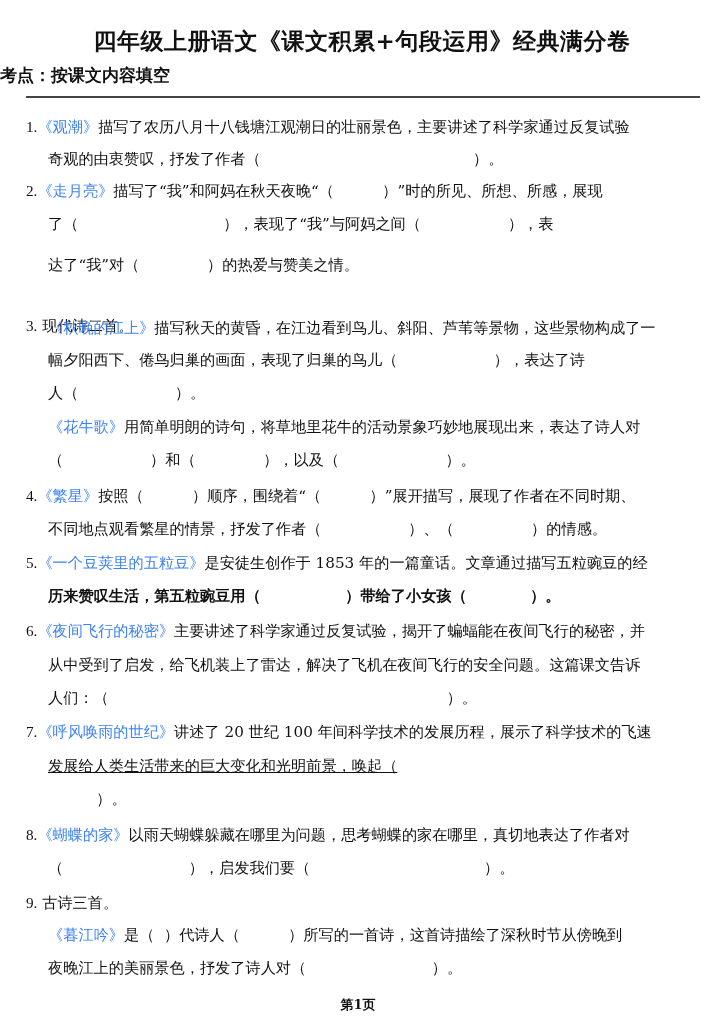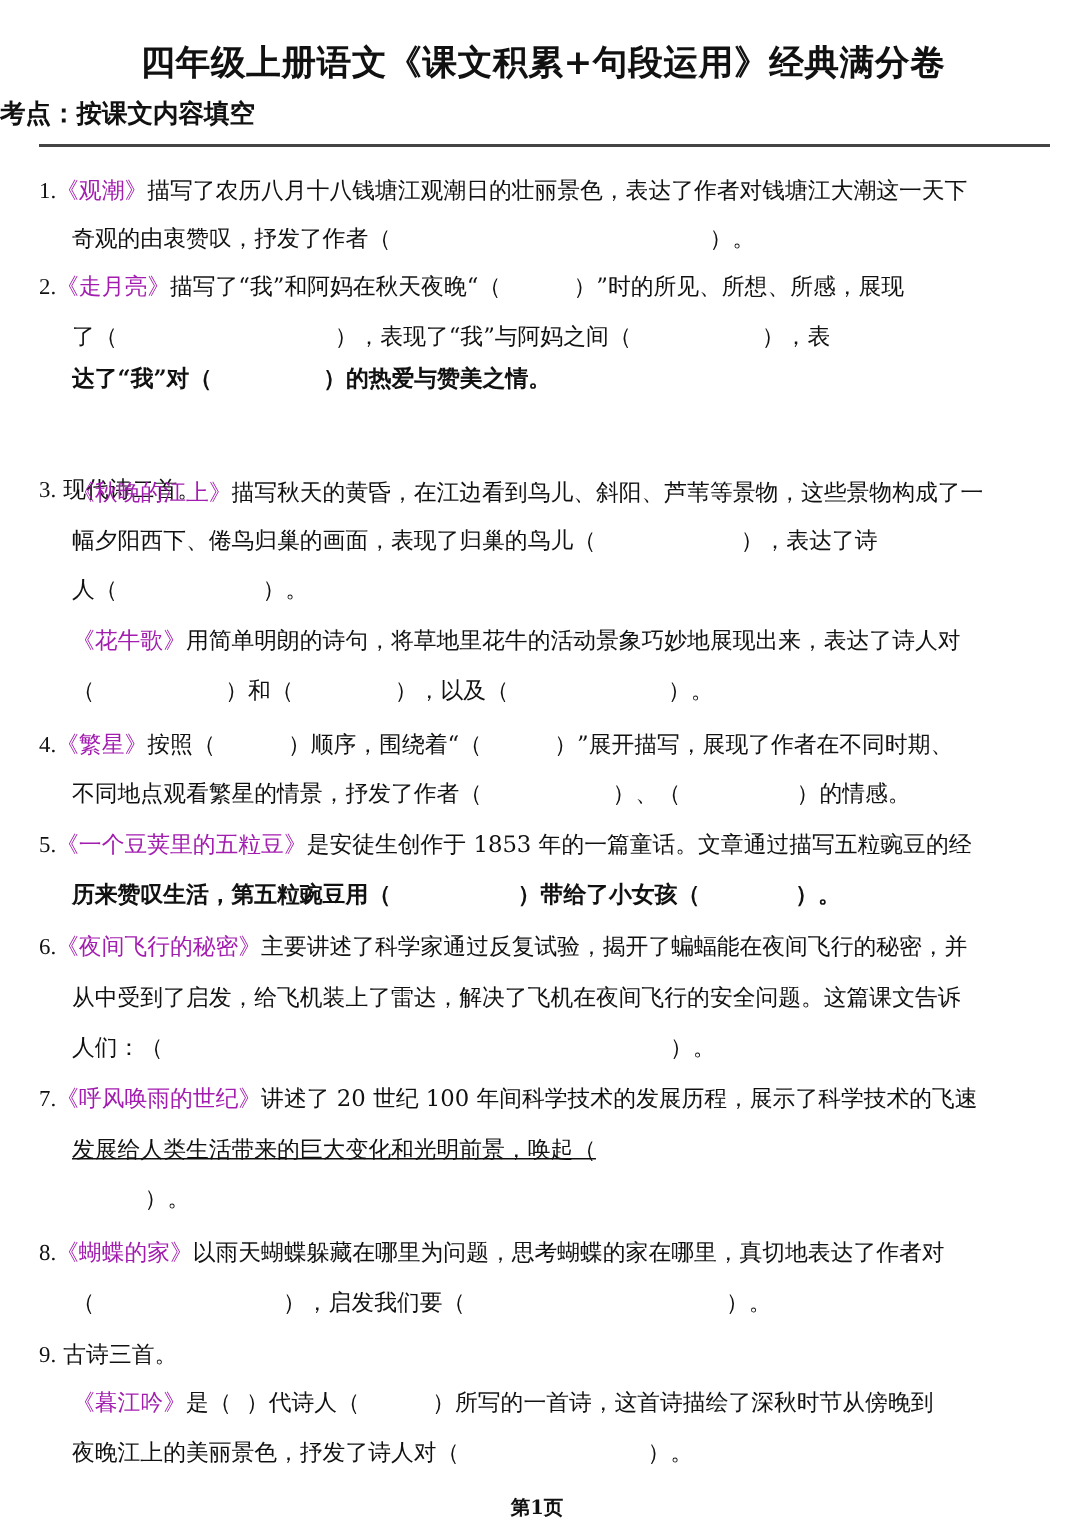--- a/index.html
+++ b/index.html
@@ -4,38 +4,38 @@
 <style>
   html, body { margin: 0; padding: 0; background: #ffffff; }
   body { width: 724px; height: 1024px; position: relative; overflow: hidden;
          font-family: "DejaVu Serif", "Liberation Serif", serif; color: #111; }
   .title { position: absolute; left: 0; width: 724px; top: 26px; text-align: center;
            font-size: 23px; font-weight: bold; letter-spacing: 0.5px; }
   .subtitle { position: absolute; left: 0; width: 724px; top: 64px; text-align: left;
               font-size: 17px; font-weight: bold; }
   .rule { position: absolute; left: 26px; width: 674px; top: 96px; height: 2px; background: #444; }
   .line { position: absolute; font-size: 15.2px; white-space: pre; line-height: 20px; }
-  .red { color: #a21caf; font-family: Liberation Serif, serif; }
+  .red { color: #3b82f6; font-family: Liberation Serif, serif; }
   .num { font-family: "Liberation Serif", serif; }
   .footer { position: absolute; left: 0; width: 716px; top: 996px; text-align: center;
             font-size: 13px; font-weight: bold; }
 </style>
 </head>
 <body>
 
 <div class="title">四年级上册语文《课文积累+句段运用》经典满分卷</div>
 <div class="subtitle">考点：按课文内容填空</div>
 <div class="rule"></div>
 
-<div class="line" style="left:26px;top:117px;"><span class="num">1.</span><span class="red">《观潮》</span><span>描写了农历八月十八钱塘江观潮日的壮丽景色，表达了作者对钱塘江大潮这一天下</span></div>
+<div class="line" style="left:26px;top:117px;"><span class="num">1.</span><span class="red">《观潮》</span><span>描写了农历八月十八钱塘江观潮日的壮丽景色，主要讲述了科学家通过反复试验</span></div>
 <div class="line" style="left:48px;top:149px;">奇观的由衷赞叹，抒发了作者（                                            ）。</div>
 
 <div class="line" style="left:26px;top:181px;"><span class="num">2.</span><span class="red">《走月亮》</span><span>描写了“我”和阿妈在秋天夜晚“（          ）”时的所见、所想、所感，展现</span></div>
 <div class="line" style="left:48px;top:214px;">了（                              ），表现了“我”与阿妈之间（                  ），表</div>
-<div class="line" style="left:48px;top:242px;font-weight:bold;">达了“我”对（              ）的热爱与赞美之情。</div>
+<div class="line" style="left:48px;top:255px;">达了“我”对（              ）的热爱与赞美之情。</div>
 
 <div class="line" style="left:26px;top:283px;margin-top:33px;"><span class="num">3.</span> <span>现代诗二首。</span></div>
 <div class="line" style="left:48px;top:318px;"><span class="red">《秋晚的江上》</span><span>描写秋天的黄昏，在江边看到鸟儿、斜阳、芦苇等景物，这些景物构成了一</span></div>
 <div class="line" style="left:48px;top:350px;">幅夕阳西下、倦鸟归巢的画面，表现了归巢的鸟儿（                    ），表达了诗</div>
 <div class="line" style="left:48px;top:383px;">人（                    ）。</div>
 <div class="line" style="left:48px;top:417px;"><span class="red">《花牛歌》</span><span>用简单明朗的诗句，将草地里花牛的活动景象巧妙地展现出来，表达了诗人对</span></div>
 <div class="line" style="left:48px;top:450px;">（                  ）和（              ），以及（                      ）。</div>
 
 <div class="line" style="left:26px;top:486px;"><span class="num">4.</span><span class="red">《繁星》</span><span>按照（          ）顺序，围绕着“（          ）”展开描写，展现了作者在不同时期、</span></div>
 <div class="line" style="left:48px;top:519px;">不同地点观看繁星的情景，抒发了作者（                  ）、（                ）的情感。</div>

